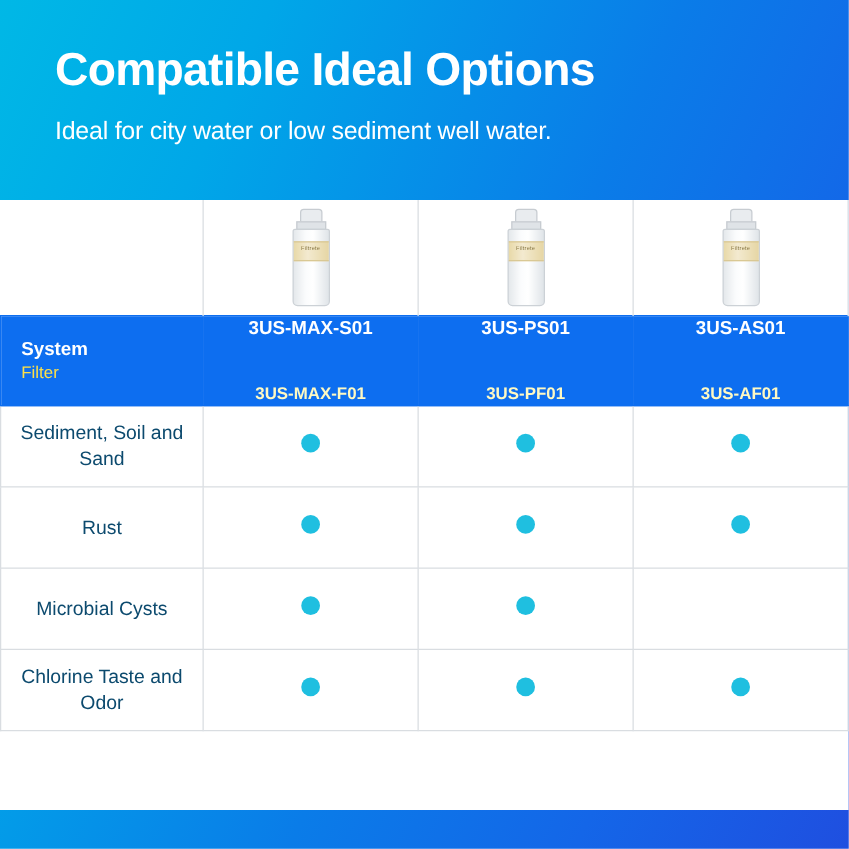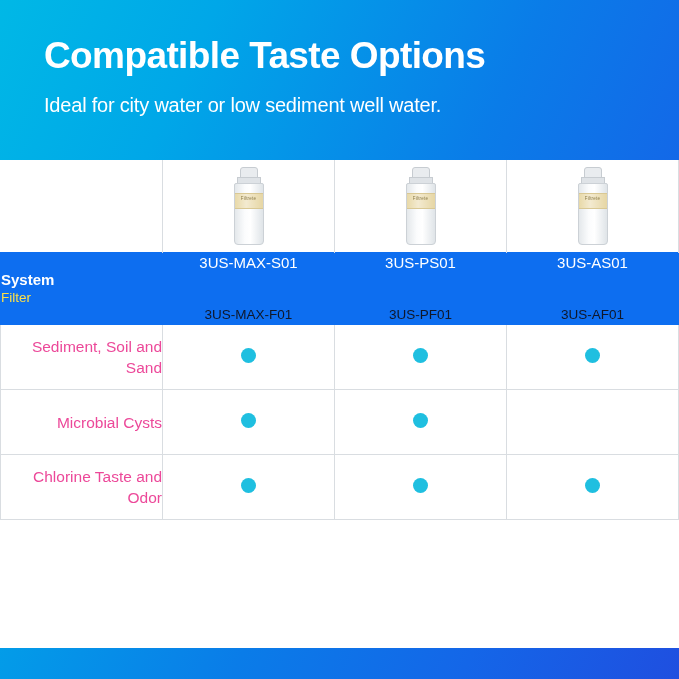--- a/index.html
+++ b/index.html
@@ -128,20 +128,21 @@
     letter-spacing: 0.2px;
   }
 
   
   tr.head-row td {
     background: #0d6ef0;
     height: 52px;
     border-color: #0d6ef0;
   }
   tr.head-row td.sysfilter {
+    padding-left: 16px;
     text-align: left;
     margin-top: 12px;
   }
   .sys-line {
     color: #ffffff;
     font-size: 15px;
     font-weight: bold;
     line-height: 19px;
   }
   .filter-line {
@@ -149,41 +150,41 @@
     font-size: 13.5px;
     font-weight: normal;
     line-height: 18px;
   }
   tr.head-row td.prodhead {
     text-align: center;
   }
   .prod-top {
     color: #ffffff;
     font-size: 15px;
-    font-weight: normal;
+    font-weight: bold;
     line-height: 19px;
   }
   .prod-bot {
-    color: #0f172a;
+    color: #fef9c3;
     font-size: 13.5px;
-    font-weight: normal;
+    font-weight: bold;
     line-height: 18px;
     margin-top: 34px;
   }
 
   
   tr.feat-row td {
     height: 64px;
   }
   td.feat-name {
     padding-left: 16px;
-    color: #ec4899;
+    color: #0c4a6e;
     font-size: 15.5px;
     line-height: 21px;
-    text-align: right;
+    text-align: center;
   }
   td.dot-cell {
     text-align: center;
   }
   .dot {
     display: inline-block;
     width: 15px;
     height: 15px;
     border-radius: 50%;
     background: #1fbfe0;
@@ -191,21 +192,21 @@
   .dot.off { visibility: hidden; }
 
   
 </style>
 </head>
 <body>
 
 <div class="page">
 
   <div class="header">
-    <h1 class="header-title">Compatible Taste Options</h1>
+    <h1 class="header-title">Compatible Ideal Options</h1>
     <p class="header-sub">Ideal for city water or low sediment well water.</p>
   </div>
 
   <div class="panel">
     <table class="compat">
       <colgroup>
         <col class="col-label">
         <col class="col-prod">
         <col class="col-prod">
         <col class="col-prod">
@@ -261,20 +262,26 @@
           </td>
         </tr>
 
         <tr class="feat-row">
           <td class="feat-name">Sediment, Soil and Sand</td>
           <td class="dot-cell"><span class="dot"></span></td>
           <td class="dot-cell"><span class="dot"></span></td>
           <td class="dot-cell"><span class="dot"></span></td>
         </tr>
 
+        <tr class="feat-row">
+          <td class="feat-name">Rust</td>
+          <td class="dot-cell"><span class="dot"></span></td>
+          <td class="dot-cell"><span class="dot"></span></td>
+          <td class="dot-cell"><span class="dot"></span></td>
+        </tr>
 
         <tr class="feat-row">
           <td class="feat-name">Microbial Cysts</td>
           <td class="dot-cell"><span class="dot"></span></td>
           <td class="dot-cell"><span class="dot"></span></td>
           <td class="dot-cell"><span class="dot off"></span></td>
         </tr>
 
         <tr class="feat-row">
           <td class="feat-name">Chlorine Taste and Odor</td>

